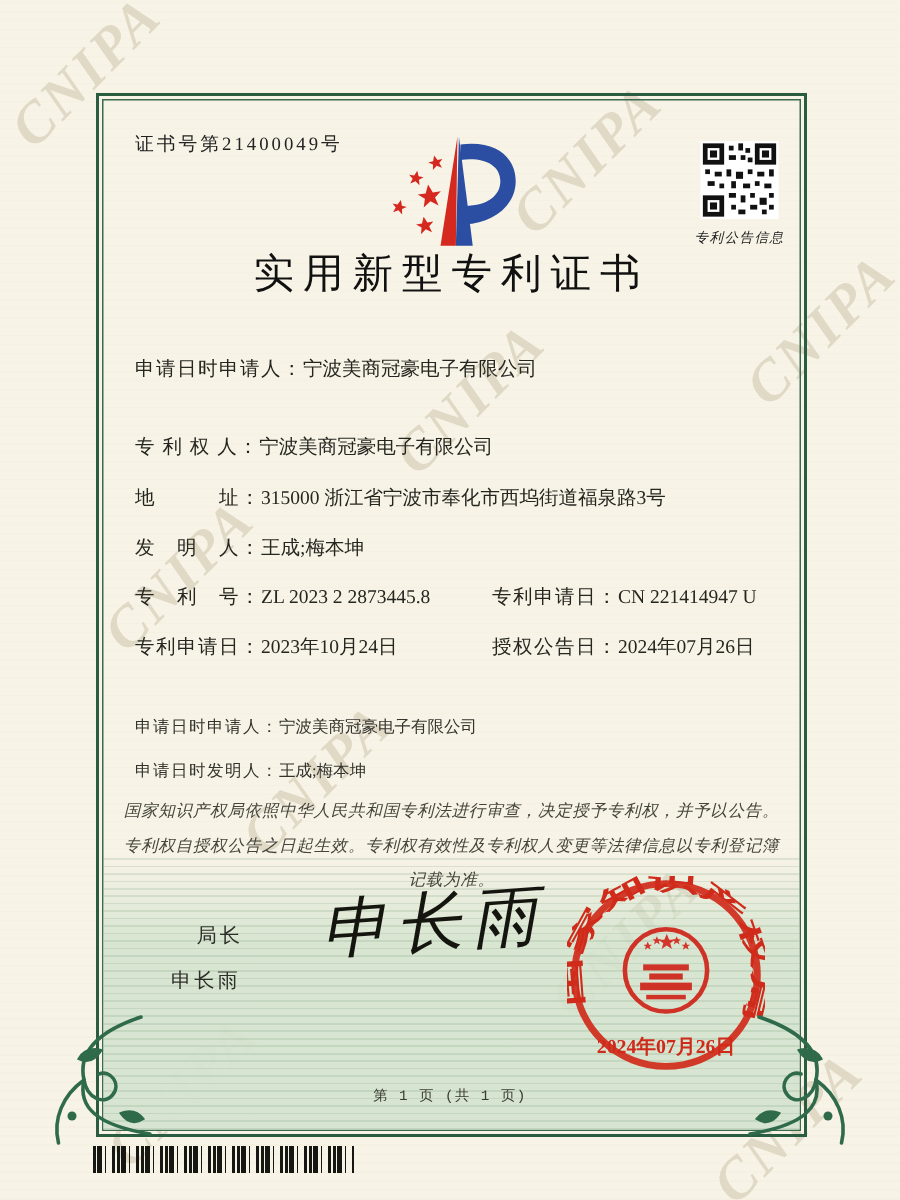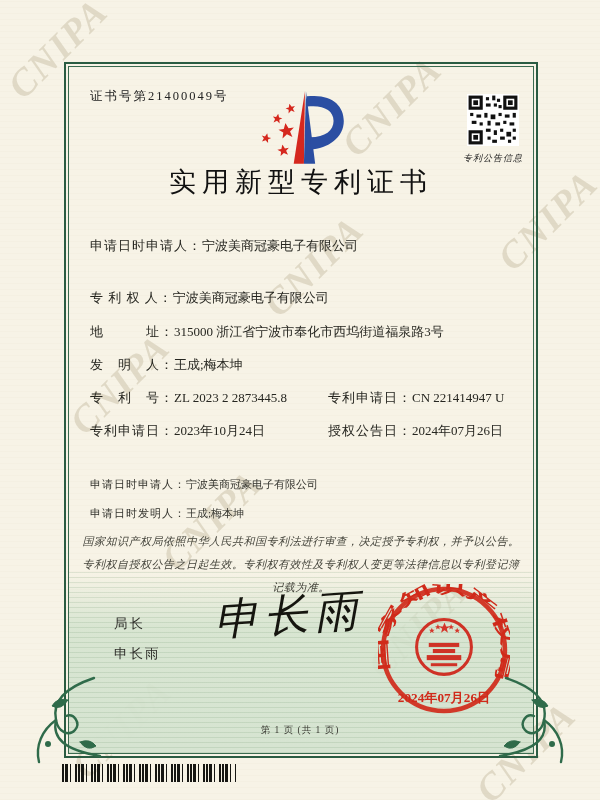--- a/index.html
+++ b/index.html
@@ -41,29 +41,29 @@
     font-size:27px;font-weight:normal;letter-spacing:6px;color:#111;
   }
   .row{position:absolute;left:24px;right:16px;font-size:13px;white-space:nowrap;color:#262620;}
   .row .lbl{letter-spacing:1px;}
   .row.small{font-size:11px;color:#33332d;margin-top:21px;}
   .col2{position:absolute;left:238px;top:0;}
   .statement{
     position:absolute;left:14px;right:14px;top:466px;text-align:center;
     font-size:11px;line-height:23px;color:#45453c;font-style:italic;letter-spacing:.5px;
   }
-  .sig-role{position:absolute;left:48px;top:551px;font-family:Liberation Serif, serif;font-size:13.5px;color:#2e2e2a;letter-spacing:2px;}
+  .sig-role{position:absolute;left:65px;top:551px;font-family:Liberation Serif, serif;font-size:13.5px;color:#2e2e2a;letter-spacing:2px;}
   .sig-name{position:absolute;left:48px;top:581px;font-family:"Liberation Sans",sans-serif;font-size:13.5px;color:#2e2e2a;letter-spacing:2px;}
   .sig-script{
     position:absolute;left:118px;top:522px;width:210px;text-align:center;
     font-size:44px;color:#15150f;transform:rotate(-4deg);
     font-style:italic;letter-spacing:6px;white-space:nowrap;
   }
   .seal{position:absolute;left:312px;top:520px;}
-  .footer-page{position:absolute;left:0;right:2px;top:660px;text-align:center;font-size:9.5px;color:#3a3a33;letter-spacing:1px;}
+  .footer-page{position:absolute;left:0;right:2px;top:660px;text-align:center;font-size:9.5px;color:#3a3a33;letter-spacing:1px;font-family:Liberation Mono, monospace;}
   .barcode{
     position:absolute;left:62px;top:764px;width:174px;height:18px;z-index:2;
     background:repeating-linear-gradient(90deg,
       #161612 0 2px, transparent 2px 3px,
       #161612 3px 6px, transparent 6px 8px,
       #161612 8px 9px, transparent 9px 13px,
       #161612 13px 15px, transparent 15px 16px);
   }
   .flourish{position:absolute;z-index:3;}
   .flourish.bl{left:22px;top:672px;}

